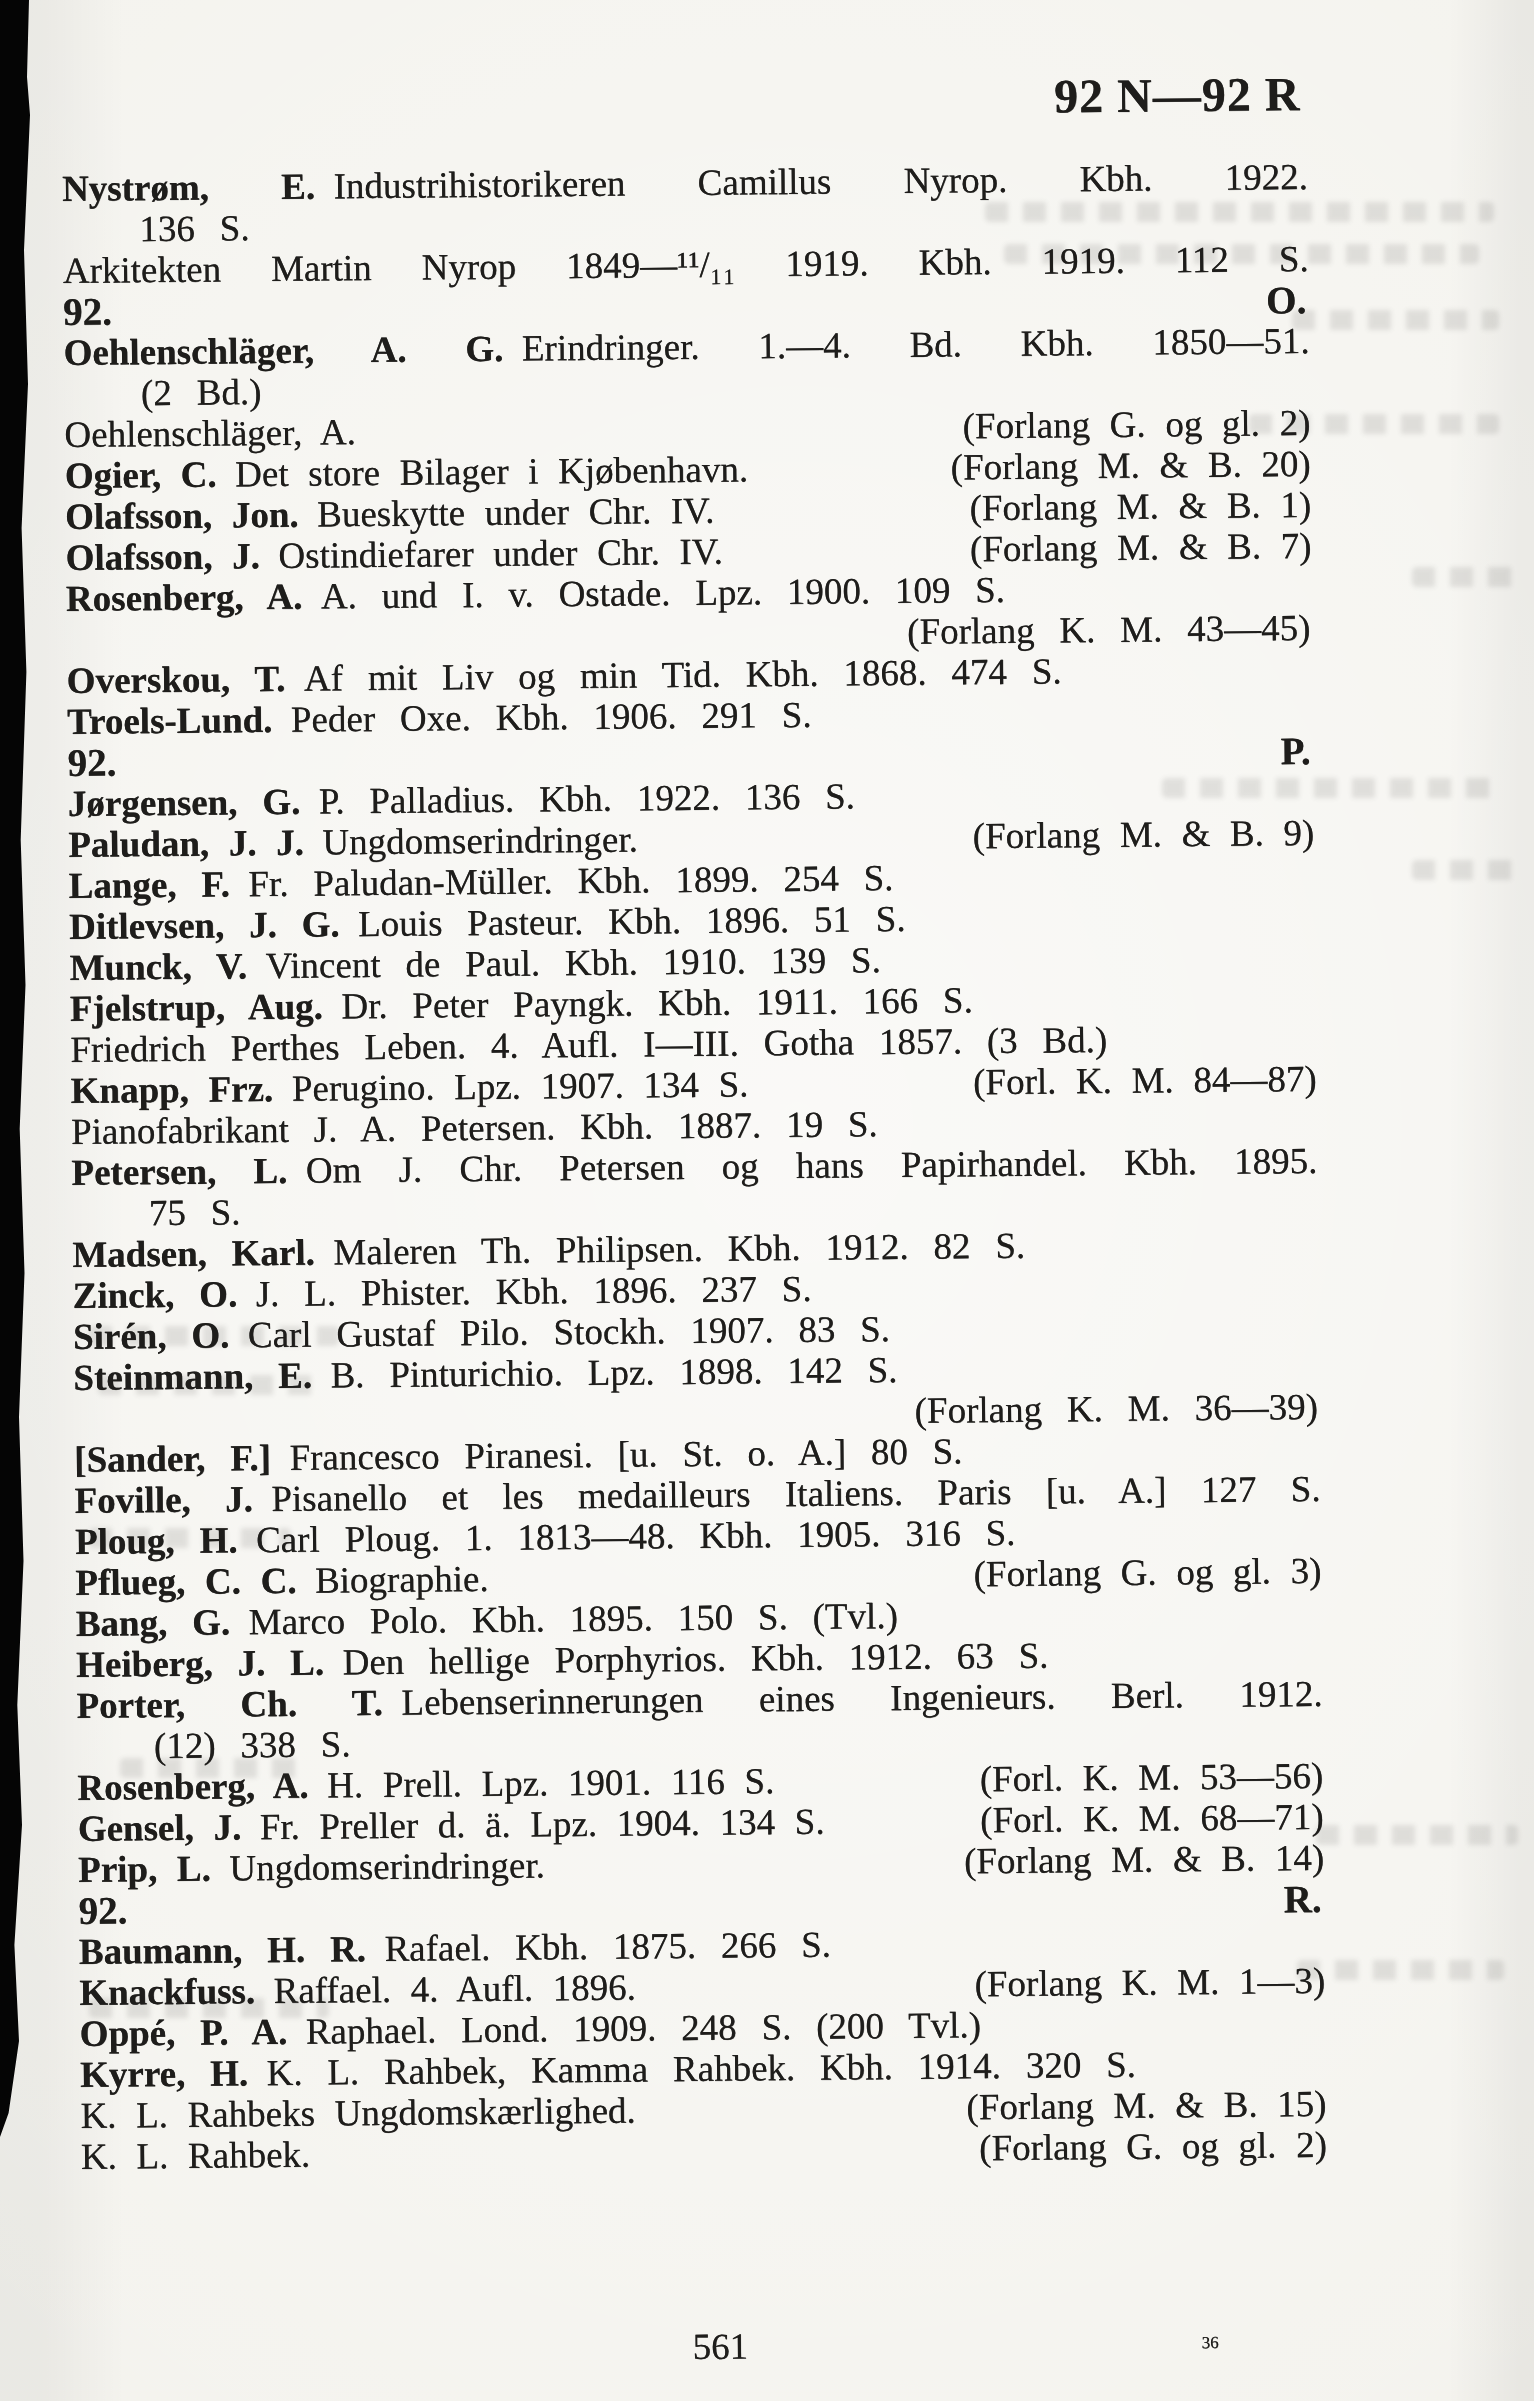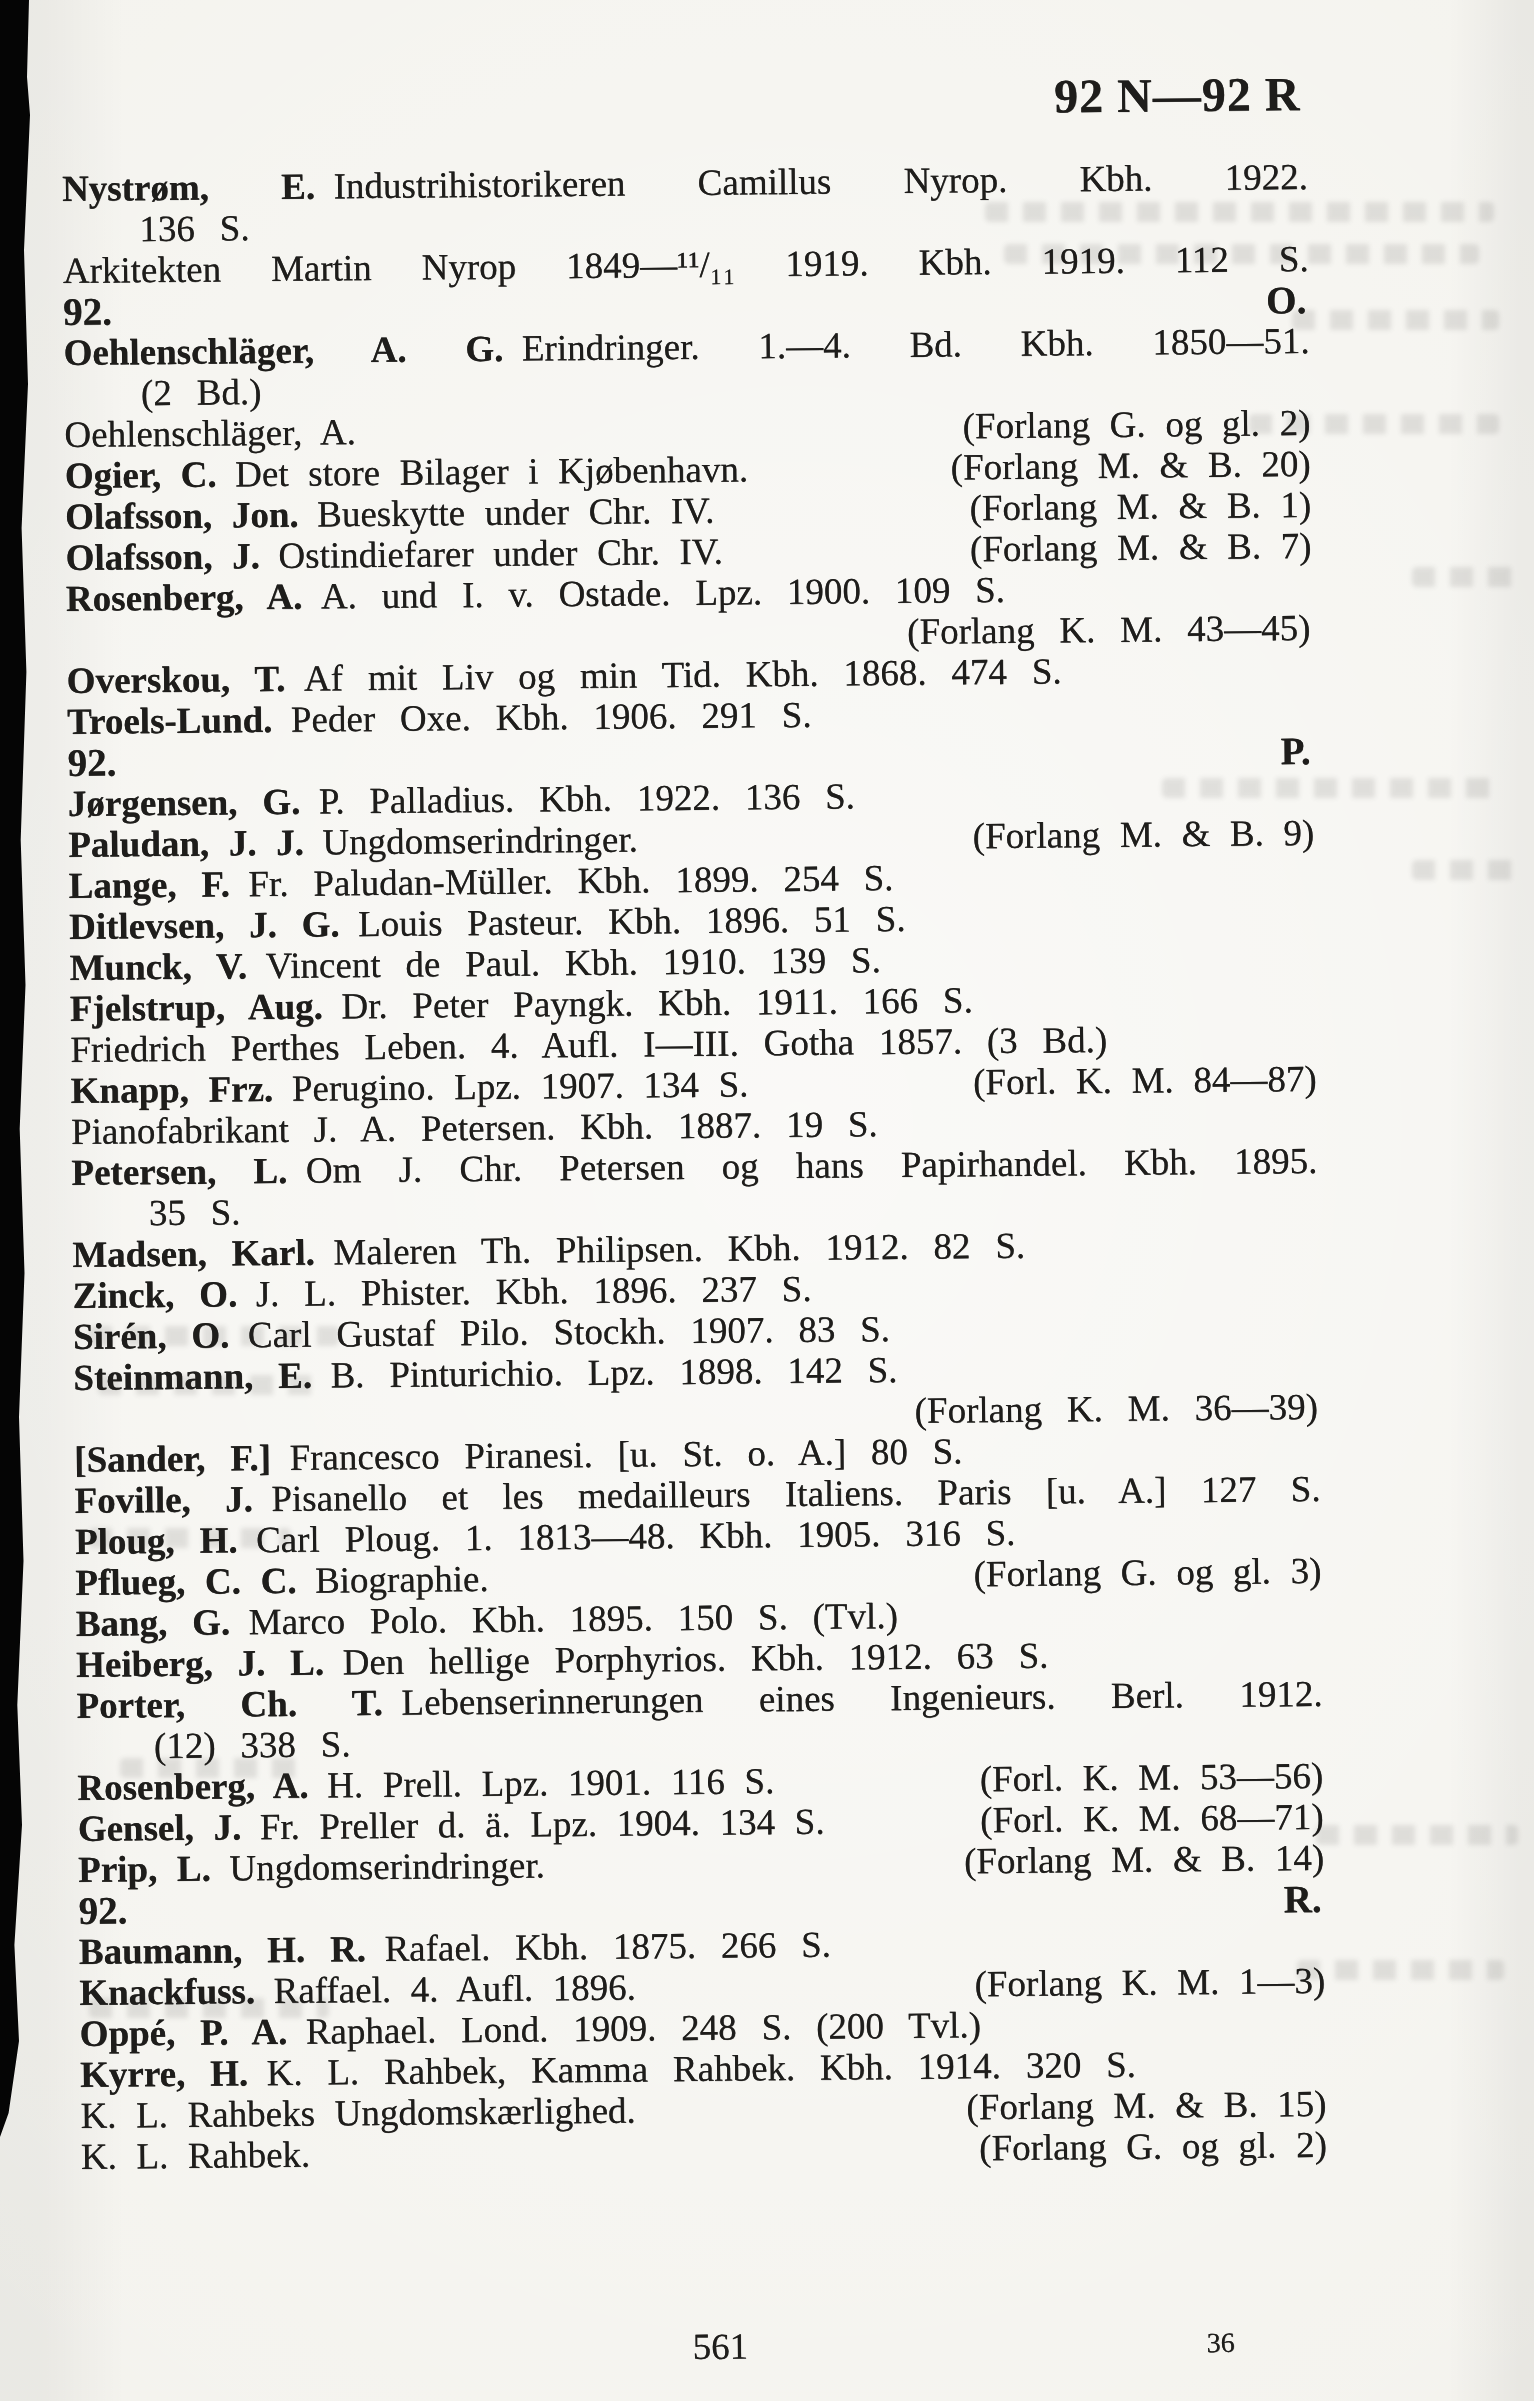--- a/index.html
+++ b/index.html
@@ -46,21 +46,21 @@
     text-align:justify;text-align-last:justify;
   }
   .line.flex{display:flex;justify-content:space-between;word-spacing:.28em;}
   .line.cont{padding-left:77px;}
   .line.rightonly{text-align:right;padding-right:1.9px;}
   .line.section{display:flex;justify-content:space-between;font-weight:700;font-size:39px;padding-right:2.9px;}
   .author{font-weight:700;margin-right:.5em;}
   .xref{font-weight:400;white-space:nowrap;}
   .footer{position:absolute;top:2253px;left:0;width:100%;height:43px;}
   .pageno{display:block;text-align:center;font-size:37px;line-height:43px;margin-left:29px;}
-  .sig{position:absolute;right:94px;top:7.7px;font-size:28px;line-height:29px;}
+  .sig{position:absolute;right:110px;top:7.7px;font-size:17px;line-height:29px;}
   
   .ghost{
     position:absolute;height:20px;border-radius:4.8px;opacity:.12;filter:blur(2.9px);
     background:repeating-linear-gradient(90deg,#3c3a38 0 23px,transparent 23px 38px);
   }
 </style>
 </head>
 <body>
 
 <div class="page">
@@ -126,21 +126,21 @@
         <div class="line entry"><span><span class="author">Ditlevsen, J. G.</span><span>Louis Pasteur.  Kbh. 1896.  51 S.</span></span></div>
         <div class="line entry"><span><span class="author">Munck, V.</span><span>Vincent de Paul.  Kbh. 1910.  139 S.</span></span></div>
         <div class="line entry"><span><span class="author">Fjelstrup, Aug.</span><span>Dr. Peter Payngk.  Kbh. 1911.  166 S.</span></span></div>
         <div class="line plain"><span><span>Friedrich Perthes Leben.  4. Aufl.  I—III.  Gotha 1857.  (3 Bd.)</span></span></div>
         <div class="line entry flex">
           <span><span class="author">Knapp, Frz.</span><span>Perugino.  Lpz. 1907.  134 S.</span></span>
           <span class="xref">(Forl. K. M. 84—87)</span>
         </div>
         <div class="line plain"><span><span>Pianofabrikant J. A. Petersen.  Kbh. 1887.  19 S.</span></span></div>
         <div class="line entry justify"><span><span class="author">Petersen, L.</span><span>Om J. Chr. Petersen og hans Papirhandel.  Kbh. 1895.</span></span></div>
-        <div class="line cont"><span><span>35 S.</span></span></div>
+        <div class="line cont"><span><span>75 S.</span></span></div>
         <div class="line entry"><span><span class="author">Madsen, Karl.</span><span>Maleren Th. Philipsen.  Kbh. 1912.  82 S.</span></span></div>
         <div class="line entry"><span><span class="author">Zinck, O.</span><span>J. L. Phister.  Kbh. 1896.  237 S.</span></span></div>
         <div class="line entry"><span><span class="author">Sirén, O.</span><span>Carl Gustaf Pilo.  Stockh. 1907.  83 S.</span></span></div>
         <div class="line entry"><span><span class="author">Steinmann, E.</span><span>B. Pinturichio.  Lpz. 1898.  142 S.</span></span></div>
         <div class="line rightonly"><span class="xref">(Forlang K. M. 36—39)</span></div>
         <div class="line entry"><span><span class="author">[Sander, F.]</span><span>Francesco Piranesi.  [u. St. o. A.]  80 S.</span></span></div>
         <div class="line entry justify"><span><span class="author">Foville, J.</span><span>Pisanello et les medailleurs Italiens. Paris [u. A.] 127 S.</span></span></div>
         <div class="line entry"><span><span class="author">Ploug, H.</span><span>Carl Ploug.  1.  1813—48.  Kbh. 1905.  316 S.</span></span></div>
         <div class="line entry flex">
           <span><span class="author">Pflueg, C. C.</span><span>Biographie.</span></span>

